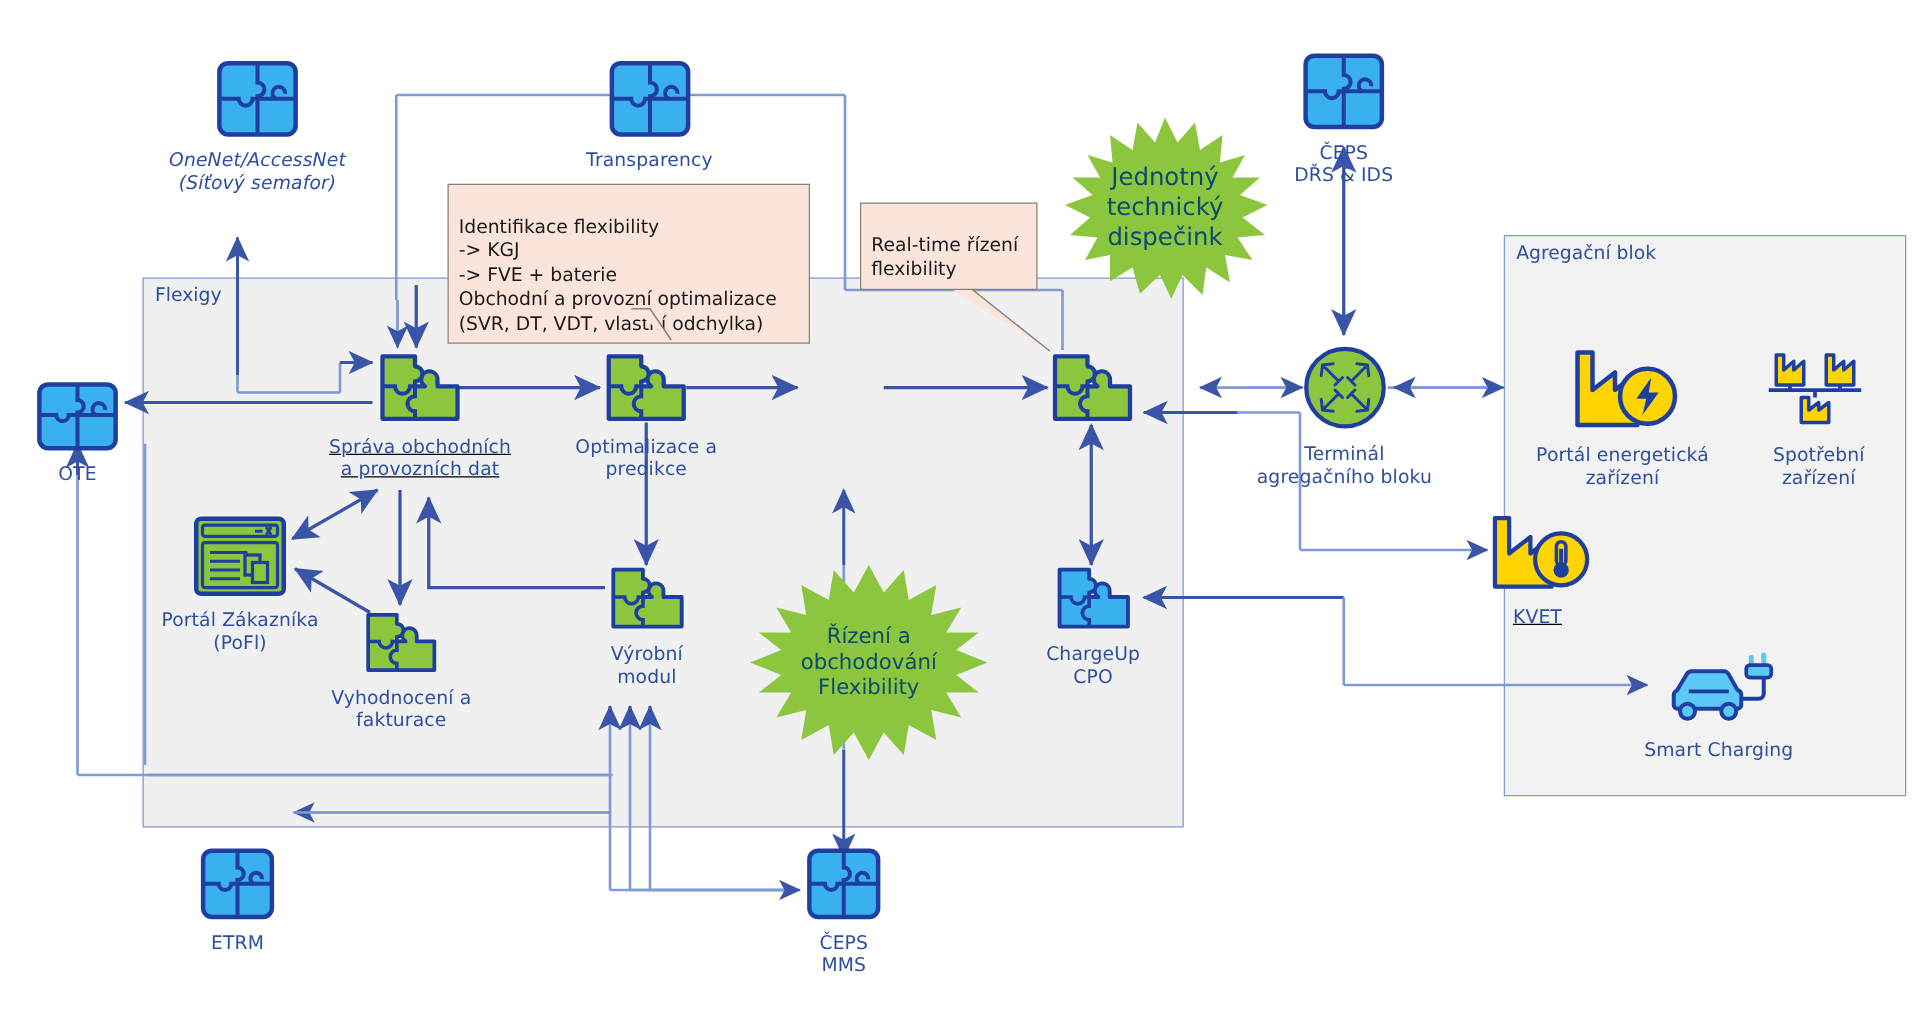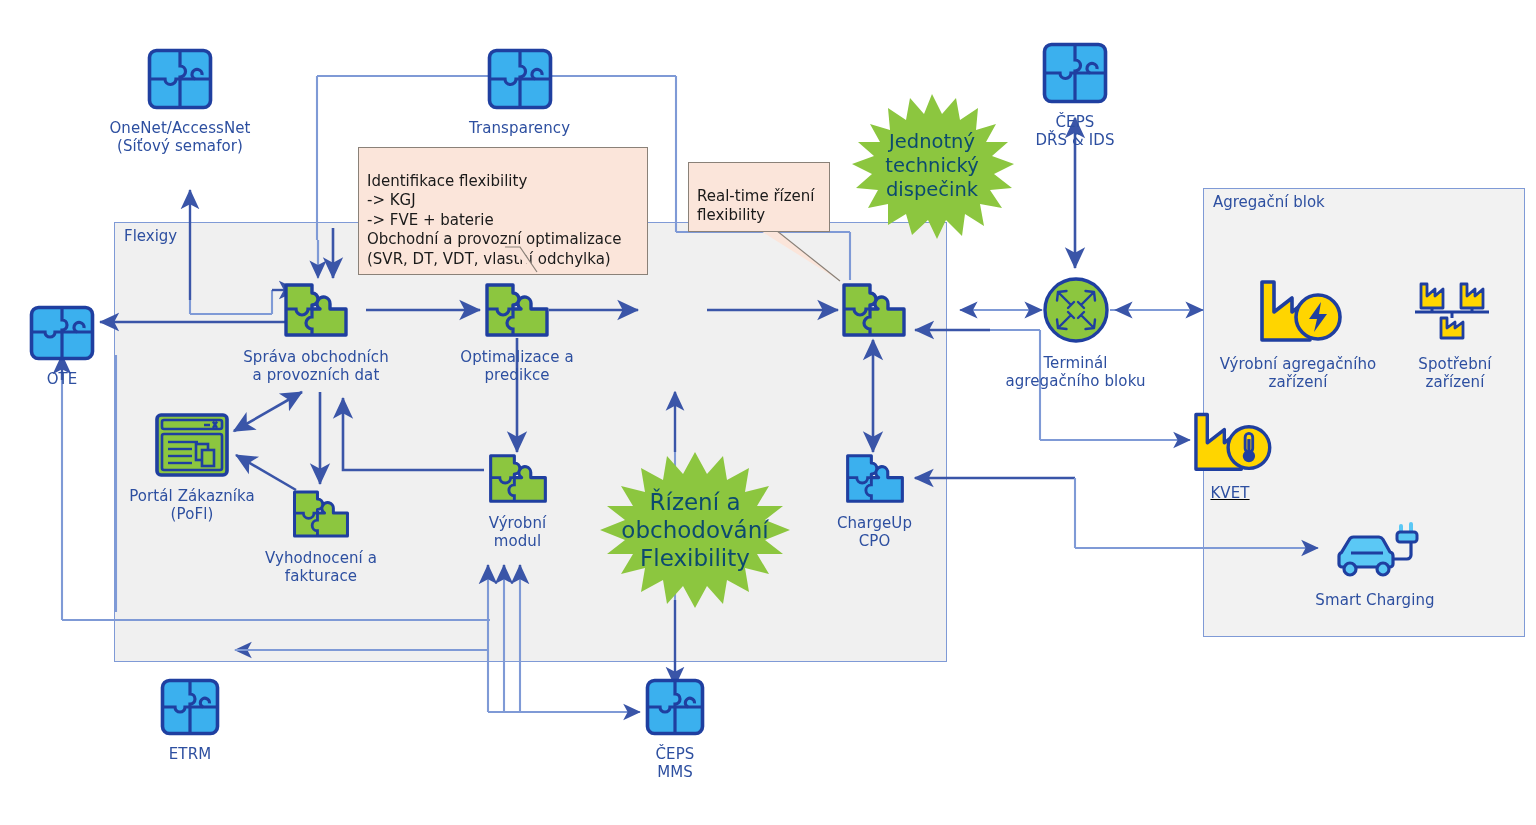--- a/index.html
+++ b/index.html
@@ -93,21 +93,21 @@
     color: #0c4a6e;
     font-size: 19px;
     line-height: 1.22;
     text-align: center;
     white-space: pre-line;
     z-index: 2;
   }
   #burst-jtd { left: 838px; top: 92px; width: 188px; height: 148px; }
   #burst-jtd .btext { font-size: 19.5px; }
   #burst-rof { left: 585px; top: 450px; width: 220px; height: 160px; }
-  #burst-rof .btext { font-size: 23px; }
+  #burst-rof .btext { font-size: 17px; }
 </style>
 </head>
 <body>
 
 <div id="stage">
 
   <div class="container-box" id="flexigy-box">
     <span class="ctitle">Flexigy</span>
   </div>
 
@@ -206,21 +206,21 @@
       <path d="M488,650 L235,650" marker-end="url(#ah)" stroke="#7f9ad6"></path>
 
       <path d="M235,650 L488,650"></path>
 
       <path d="M675,392 L675,452" marker-start="url(#ah-start)" stroke="#3a55a8" stroke-width="2.4"></path>
       <path d="M675,452 L675,600"></path>
       <path d="M675,600 L675,686" marker-end="url(#ah)" stroke="#3a55a8" stroke-width="2.4"></path>
     </g>
   </svg>
 
-  <div class="node" style="left:95px; top:48px; width:170px;">
+  <div class="node" style="left:121px; top:48px; width:170px;font-style:italic;">
     <span class="icon-wrap">
       <svg width="66" height="62" viewBox="0 0 66 62">
         <rect x="2.5" y="2.5" width="61" height="57" rx="7" fill="#3bb0ee" stroke="#1f3fa0" stroke-width="3.6"></rect>
         <path d="M33,3 L33,18 a5.5,5.5 0 1,1 0,11 L33,59" fill="none" stroke="#1f3fa0" stroke-width="3.2"></path>
         <path d="M3,31 L18,31 a5.5,5.5 0 1,0 11,0 L63,31" fill="none" stroke="#1f3fa0" stroke-width="3.2"></path>
         <path d="M48,31 a5,5 0 1,1 7,-4" fill="none" stroke="#1f3fa0" stroke-width="3.2"></path>
       </svg>
     </span>
     <span class="lbl">OneNet/AccessNet
 (Síťový semafor)</span>
@@ -297,21 +297,21 @@
           <path d="M40,30 L53,17 L44.5,16 L53,17 L54,25.5 L53,17 L40,30 L43,33 L37,27 Z"></path>
           <path d="M30,40 L17,53 L25.5,54 L17,53 L16,44.5 L17,53 L30,40 L27,37 L33,43 Z"></path>
           <path d="M40,40 L53,53 L44.5,54 L53,53 L54,44.5 L53,53 L40,40 L43,37 L37,43 Z"></path>
         </g>
       </svg>
     </span>
     <span class="lbl">Terminál
 agregačního bloku</span>
   </div>
 
-  <div class="node" style="left:236px; top:281px; width:160px;">
+  <div class="node" style="left:256px; top:281px; width:160px;text-decoration:underline;">
     <span class="icon-wrap">
       <svg width="68" height="58" viewBox="0 0 68 58">
         <path d="M4,4 L30,4 L30,12 a6,6 0 1,1 0,12 L30,28 L38,28 a6.5,6.5 0 1,1 10,-5 L48,28 L64,28 L64,54 L4,54 Z" fill="#8cc63f" stroke="#1f3fa0" stroke-width="3.4" stroke-linejoin="round"></path>
         <path d="M30,28 L30,36 a6,6 0 1,0 0,12 L30,54" fill="none" stroke="#1f3fa0" stroke-width="3.2"></path>
         <path d="M4,28 L14,28 a6,6 0 1,0 12,0 L30,28" fill="none" stroke="#1f3fa0" stroke-width="3.2"></path>
       </svg>
     </span>
     <span class="lbl">Správa obchodních
 a provozních dat</span>
   </div>
@@ -397,21 +397,21 @@
   </div>
 
   <div class="node" style="left:1218px; top:272px; width:160px;">
     <span class="icon-wrap">
       <svg width="92" height="74" viewBox="0 0 92 74">
         <path d="M10,68 L10,10 L22,10 L22,40 L40,26 L40,40 L58,26 L58,68 Z" fill="#ffd500" stroke="#1f3fa0" stroke-width="3.6" stroke-linejoin="round"></path>
         <circle cx="66" cy="45" r="22" fill="#ffd500" stroke="#1f3fa0" stroke-width="3.6"></circle>
         <path d="M69,30 L57,47 L65,47 L62,60 L75,42 L67,42 Z" fill="#1f3fa0"></path>
       </svg>
     </span>
-    <span class="lbl">Výrobní agregačního
+    <span class="lbl">Portál energetická
 zařízení</span>
   </div>
 
   <div class="node" style="left:1385px; top:272px; width:140px;">
     <span class="icon-wrap">
       <svg width="92" height="74" viewBox="0 0 92 74">
         <g stroke="#1f3fa0" stroke-width="2.8" fill="#ffd500" stroke-linejoin="round">
           <path d="M12,36 L12,12 L18,12 L18,24 L26,17 L26,24 L34,17 L34,36 Z"></path>
           <path d="M52,36 L52,12 L58,12 L58,24 L66,17 L66,24 L74,17 L74,36 Z"></path>
           <path d="M32,66 L32,46 L38,46 L38,56 L46,50 L46,56 L54,50 L54,66 Z"></path>

